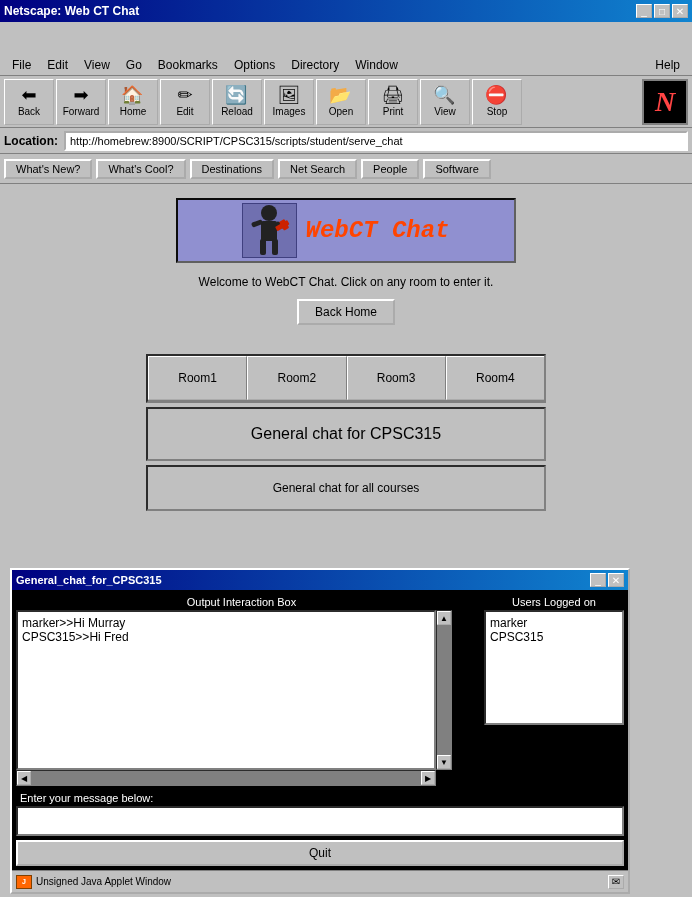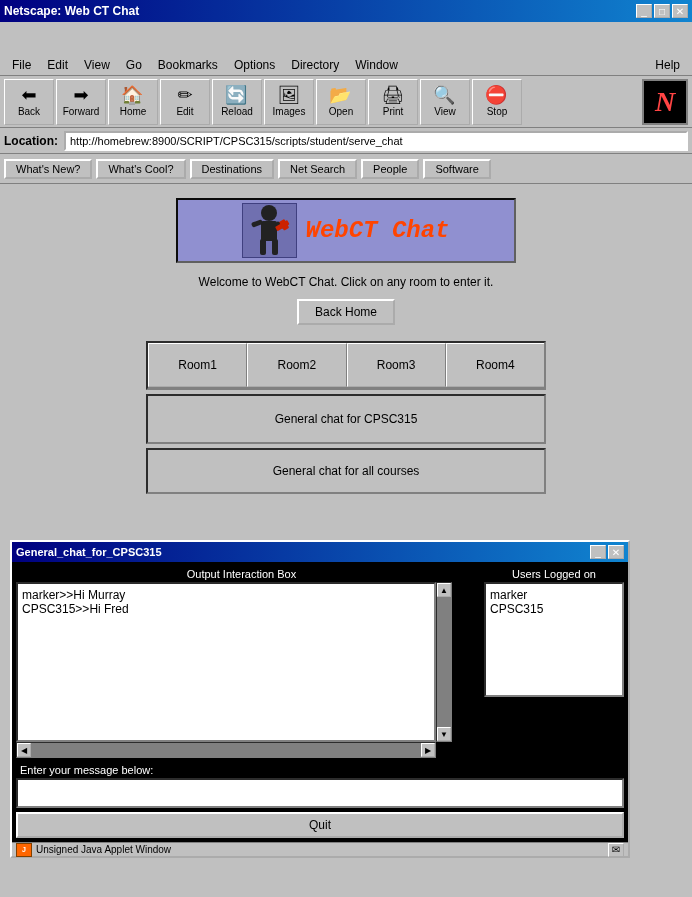--- a/index.html
+++ b/index.html
@@ -198,20 +198,21 @@
       cursor: pointer;
       margin-bottom: 16px;
     }
 
     
     .rooms-container {
       width: 400px;
       border: 2px inset #808080;
       background: #c0c0c0;
       margin-bottom: 4px;
+      margin-top: 13px;
     }
     .rooms-row {
       display: flex;
       border-bottom: 1px solid #808080;
     }
     .room-btn {
       flex: 1;
       padding: 14px 8px;
       background: #c0c0c0;
       border: 1px outset #ffffff;
@@ -220,40 +221,40 @@
       cursor: pointer;
       text-align: center;
     }
     .room-btn:last-child { border-right: none; }
 
     .general-chat-btn {
       width: 400px;
       padding: 16px 8px;
       background: #c0c0c0;
       border: 2px inset #808080;
-      font-size: 12px;
+      font-size: 16px;
       cursor: pointer;
       text-align: center;
       margin-bottom: 4px;
     }
     .general-chat-all-btn {
       width: 400px;
       padding: 14px 8px;
       background: #c0c0c0;
       border: 2px inset #808080;
       font-size: 12px;
       cursor: pointer;
       text-align: center;
     }
 
     
     .chat-window {
       position: absolute;
       left: 10px;
-      top: 540px;
+      top: 568px;
       width: 620px;
       background: #c0c0c0;
       border: 2px outset #ffffff;
     }
 
     .chat-title-bar {
       background: linear-gradient(to right, #000080, #1084d0);
       color: white;
       display: flex;
       align-items: center;
@@ -387,21 +388,21 @@
       font-size: 12px;
       cursor: pointer;
       text-align: center;
     }
 
     .java-status-bar {
       background: #c0c0c0;
       border-top: 1px solid #808080;
       padding: 2px 4px;
       font-size: 10px;
-      height: 14px;
+      height: 22px;
       display: flex;
       align-items: center;
       gap: 4px;
     }
     .java-icon {
       width: 16px;
       height: 14px;
       background: #ff6600;
       border: 1px solid #804000;
       display: flex;

